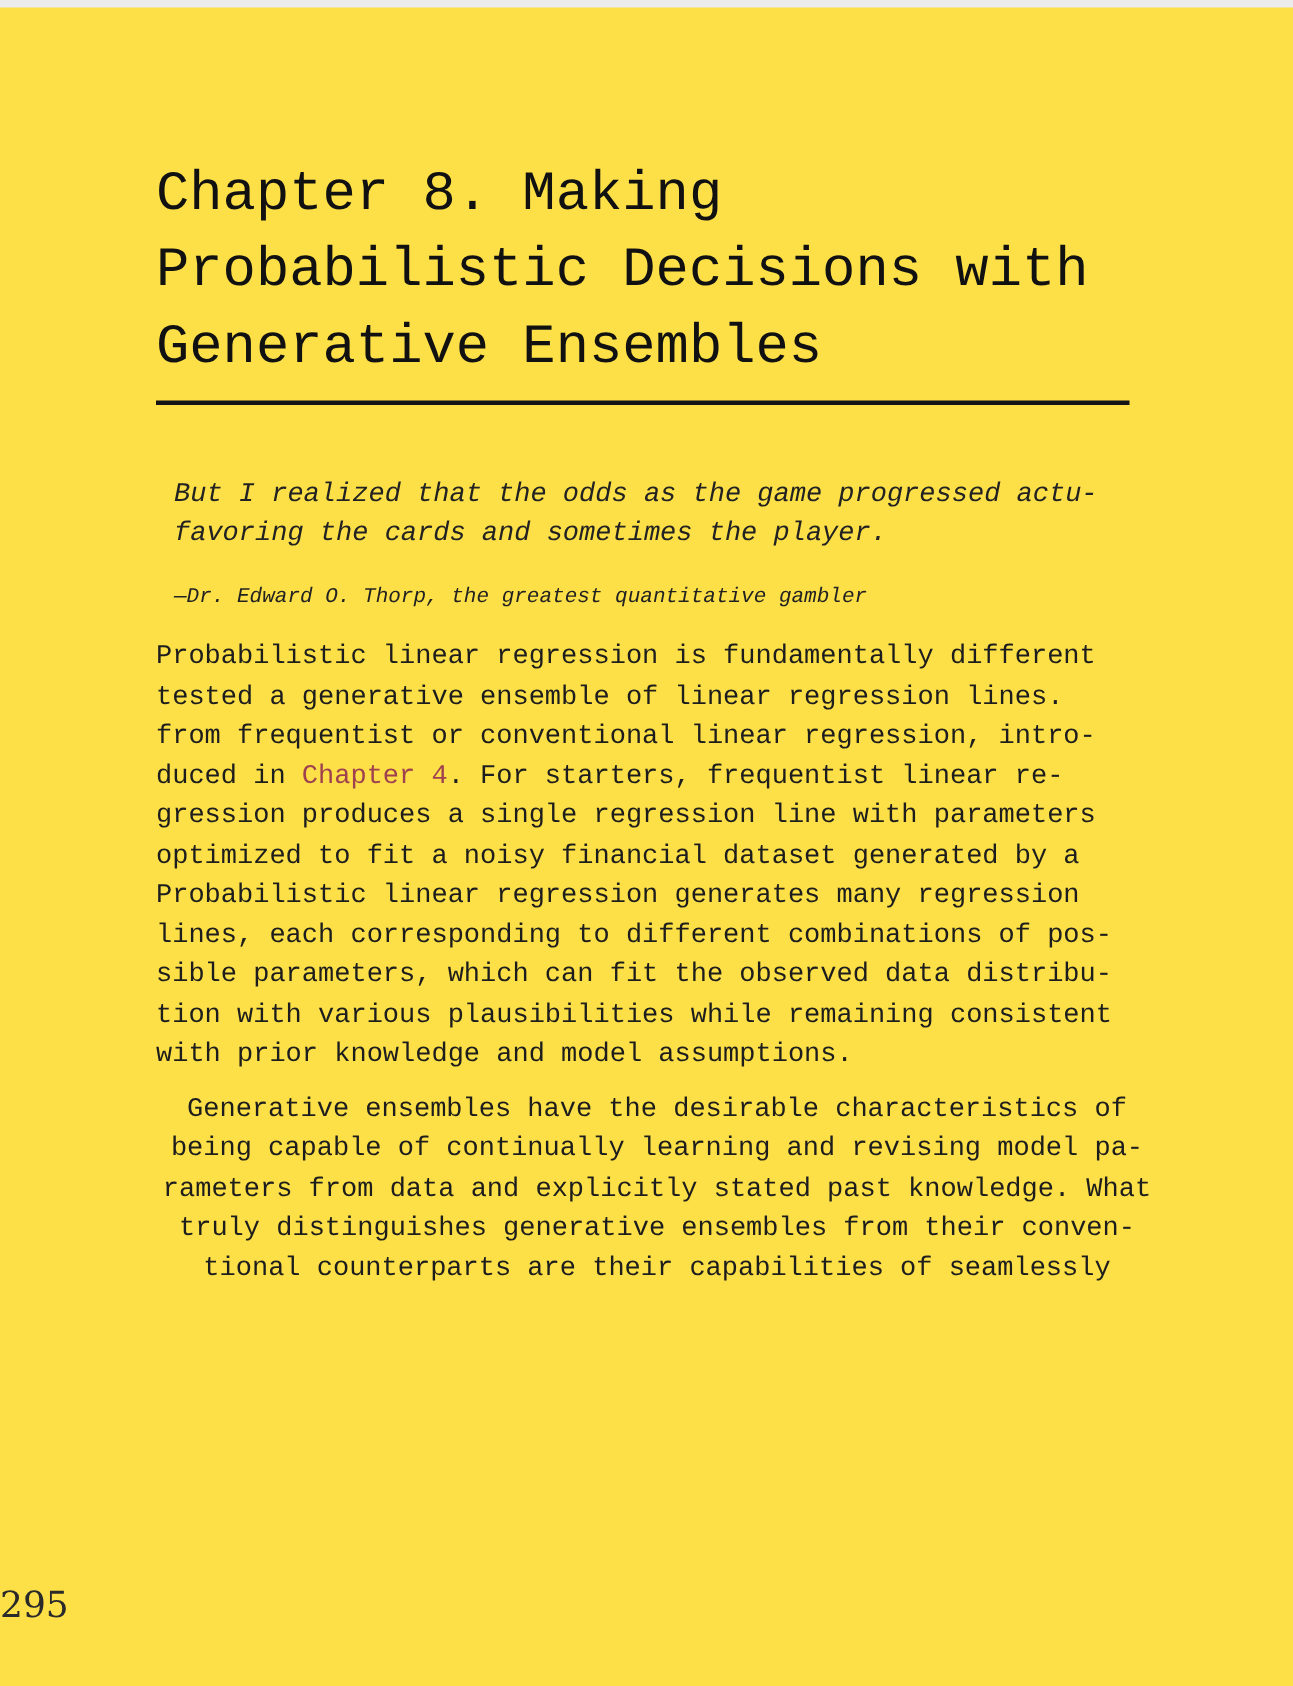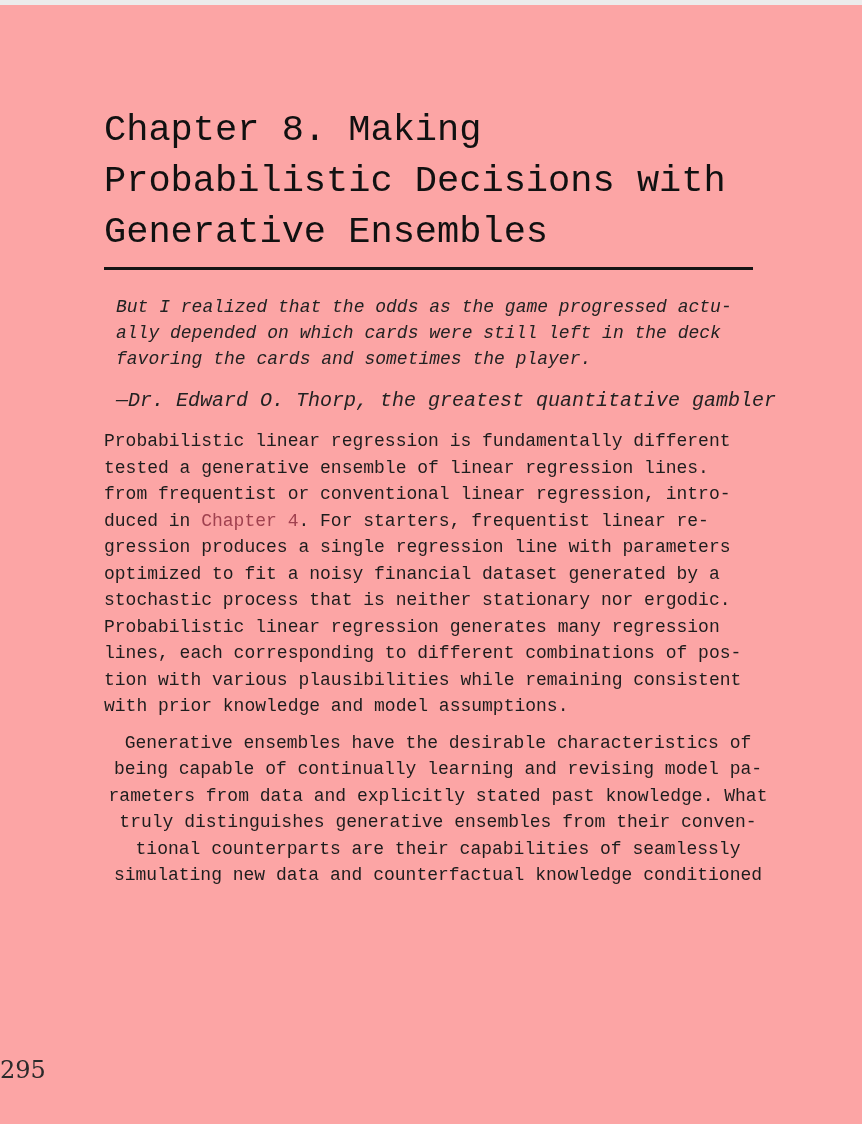--- a/index.html
+++ b/index.html
@@ -4,21 +4,21 @@
 <style>
   html, body {
     margin: 0;
     padding: 0;
     background: #ffffff;
   }
   .page {
     position: relative;
     width: 862px;
     height: 1124px;
-    background: #fca5a5;
+    background: #fde047;
     overflow: hidden;
     font-family: "Liberation Mono", "DejaVu Sans Mono", monospace;
     color: #1d1d1d;
   }
   .top-bar {
     width: 100%;
     height: 5px;
     background: #ececec;
   }
   .content {
@@ -36,30 +36,30 @@
     margin-top: 9px;
     width: 649px;
     height: 3px;
     background: #151515;
     border: none;
   }
   .line {
     white-space: pre;
   }
   .epigraph {
-    margin: 24px 0 0 12px;
+    margin: 47px 0 0 12px;
     font-style: italic;
     font-size: 18px;
     line-height: 26px;
     color: #222222;
   }
   .attribution {
     margin: 16px 0 14px 12px;
     font-style: italic;
-    font-size: 20px;
+    font-size: 14px;
     line-height: 26px;
     color: #222222;
   }
   .body-para {
     margin-top: 13px;
     font-size: 18px;
     line-height: 26.5px;
     color: #1d1d1d;
   }
   .body-para.second {
@@ -94,48 +94,46 @@
     <h1 class="chapter-title">
       <div class="line">Chapter 8. Making</div>
       <div class="line">Probabilistic Decisions with</div>
       <div class="line">Generative Ensembles</div>
     </h1>
 
     <div class="title-rule"></div>
 
     <div class="epigraph">
       <div class="line">But I realized that the odds as the game progressed actu-</div>
-      <div class="line">ally depended on which cards were still left in the deck</div>
       <div class="line">favoring the cards and sometimes the player.</div>
     </div>
 
     <div class="attribution">
       <div class="line">—Dr. Edward O. Thorp, the greatest quantitative gambler</div>
     </div>
 
     <div class="body-para">
       <div class="line">Probabilistic linear regression is fundamentally different</div>
       <div class="line">tested a generative ensemble of linear regression lines.</div>
       <div class="line">from frequentist or conventional linear regression, intro-</div>
       <div class="line"><span>duced in </span><a class="chapter-link">Chapter 4</a><span>. For starters, frequentist linear re-</span></div>
       <div class="line">gression produces a single regression line with parameters</div>
       <div class="line">optimized to fit a noisy financial dataset generated by a</div>
-      <div class="line">stochastic process that is neither stationary nor ergodic.</div>
       <div class="line">Probabilistic linear regression generates many regression</div>
       <div class="line">lines, each corresponding to different combinations of pos-</div>
+      <div class="line">sible parameters, which can fit the observed data distribu-</div>
       <div class="line">tion with various plausibilities while remaining consistent</div>
       <div class="line">with prior knowledge and model assumptions.</div>
     </div>
 
     <div class="body-para second">
       <div class="line">Generative ensembles have the desirable characteristics of</div>
       <div class="line">being capable of continually learning and revising model pa-</div>
       <div class="line">rameters from data and explicitly stated past knowledge. What</div>
       <div class="line">truly distinguishes generative ensembles from their conven-</div>
       <div class="line">tional counterparts are their capabilities of seamlessly</div>
-      <div class="line">simulating new data and counterfactual knowledge conditioned</div>
     </div>
 
   </div>
 
   <div class="page-number">295</div>
 
 </div>
 
 </body></html>

